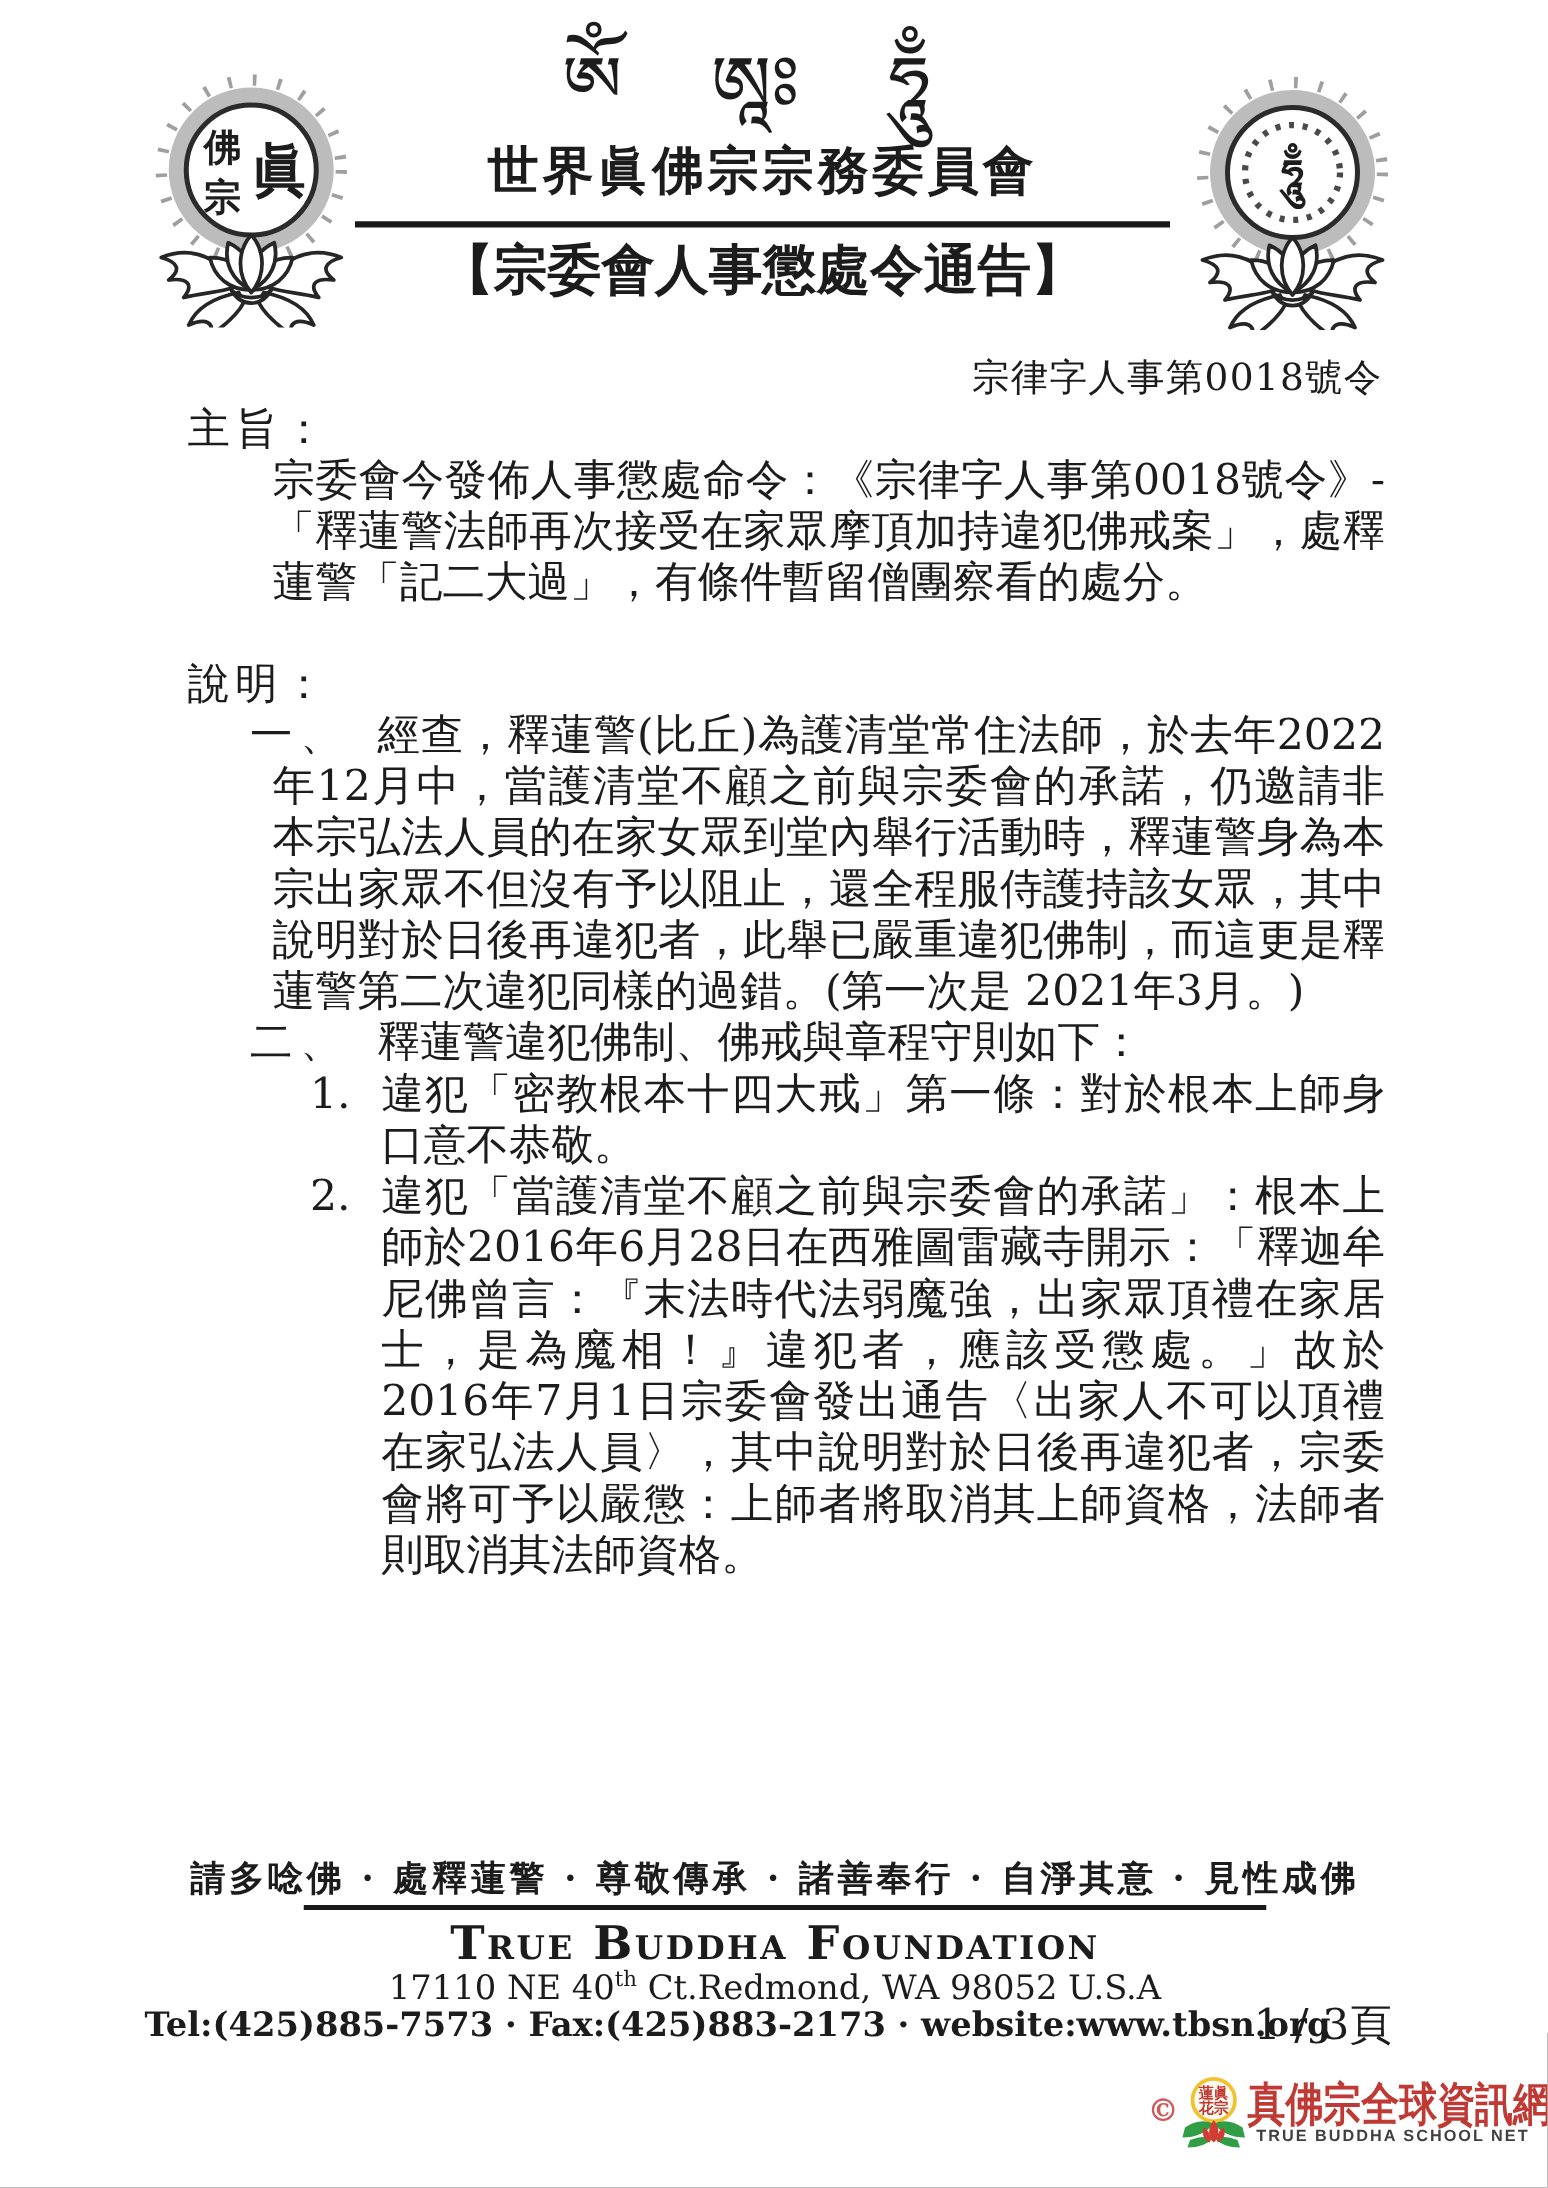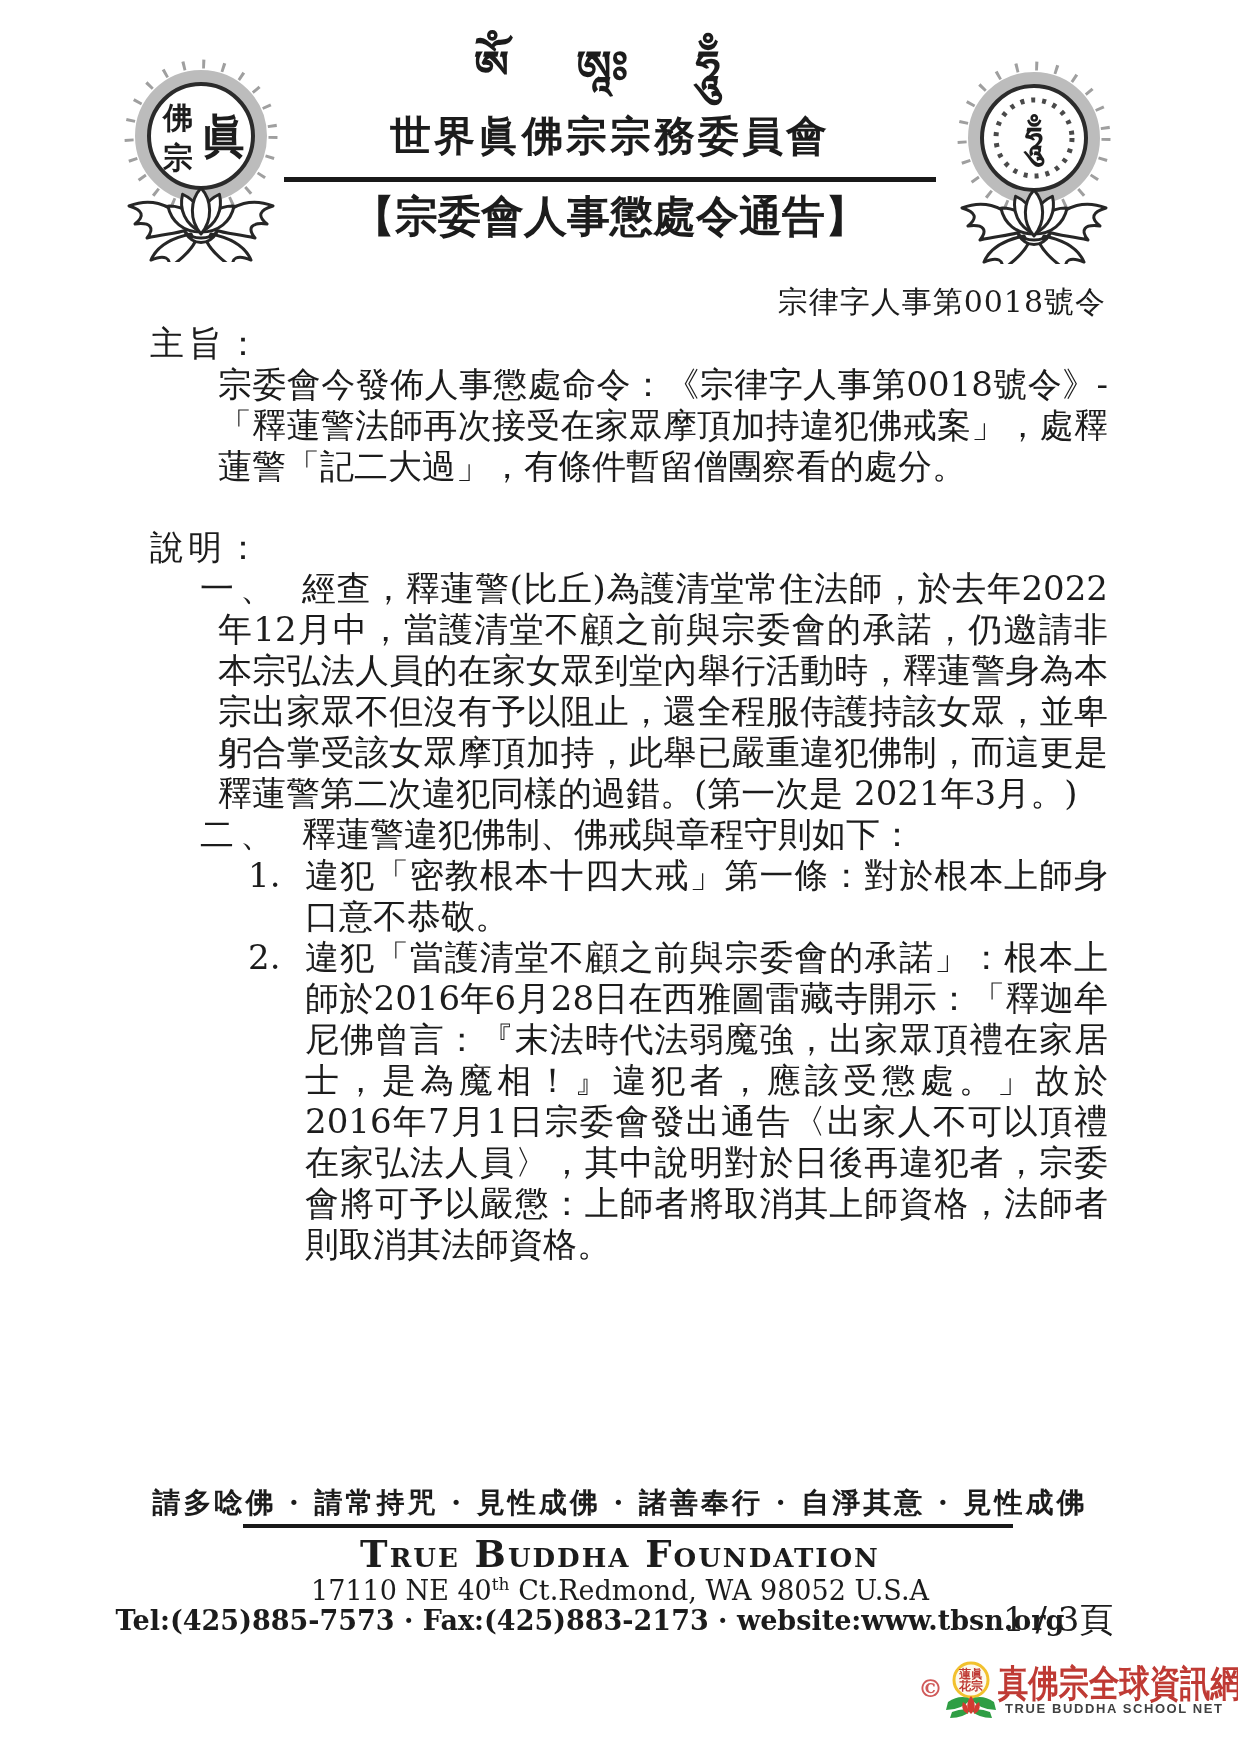--- a/index.html
+++ b/index.html
@@ -3,21 +3,21 @@
 <meta charset="utf-8">
 <style>
   html,body{margin:0;padding:0;background:#888;}
   .page{position:relative;width:1238px;height:1750px;background:#ffffff;margin:0 auto;
         font-family:"DejaVu Serif","Liberation Serif",serif;color:#1c1c1c;overflow:hidden;}
   
   .logo{position:absolute;top:56px;}
   .logo-left{left:110px;}
   .logo-right{left:938px;}
   .header-center{position:absolute;left:280px;top:30px;width:660px;text-align:center;}
-  .seed{font-size:44px;line-height:74px;letter-spacing:26px;font-weight:bold;}
+  .seed{font-size:60px;line-height:74px;letter-spacing:26px;font-weight:normal;}
   .title{font-size:41px;line-height:64px;font-weight:bold;letter-spacing:3px;white-space:nowrap;}
   .title-rule{height:5px;background:#191919;margin:9px 4px 0 4px;}
   .subtitle{font-size:43px;line-height:52px;font-weight:bold;margin-top:8px;white-space:nowrap;}
   
   .ref{position:absolute;top:282px;right:132px;font-size:30px;letter-spacing:1px;margin-left:35px;}
   
   .doc{position:absolute;left:150px;top:323px;width:958px;font-size:34px;line-height:41px;}
   .sec-label{font-weight:normal;letter-spacing:4px;}
   .subject-body{margin-left:68px;text-align:justify;}
   .expl-label{margin-top:40px;letter-spacing:4px;}
@@ -101,41 +101,41 @@
   <div class="ref">宗律字人事第0018號令</div>
 
   <div class="doc">
     <div class="sec-label">主旨：</div>
     <div class="subject-body">宗委會今發佈人事懲處命令：《宗律字人事第0018號令》-「釋蓮警法師再次接受在家眾摩頂加持違犯佛戒案」，處釋蓮警「記二大過」，有條件暫留僧團察看的處分。</div>
 
     <div class="sec-label expl-label">說明：</div>
 
     <div class="item">
       <span class="marker">一、</span>
-      <span>經查，釋蓮警(比丘)為護清堂常住法師，於去年2022年12月中，當護清堂不顧之前與宗委會的承諾，仍邀請非本宗弘法人員的在家女眾到堂內舉行活動時，釋蓮警身為本宗出家眾不但沒有予以阻止，還全程服侍護持該女眾，並卑躬合掌受該女眾摩頂加持，此舉已嚴重違犯佛制，而這更是釋蓮警第二次違犯同樣的過錯。(第一次是 2021年3月。)</span>
+      <span>經查，釋蓮警(比丘)為護清堂常住法師，於去年2022年12月中，當護清堂不顧之前與宗委會的承諾，仍邀請非本宗弘法人員的在家女眾到堂內舉行活動時，釋蓮警身為本宗出家眾不但沒有予以阻止，還全程服侍護持該女眾，其中說明對於日後再違犯者，此舉已嚴重違犯佛制，而這更是釋蓮警第二次違犯同樣的過錯。(第一次是 2021年3月。)</span>
     </div>
 
     <div class="item">
       <span class="marker">二、</span>
       <span>釋蓮警違犯佛制、佛戒與章程守則如下：</span>
     </div>
 
     <div class="subitem">
       <span class="marker">1.</span>
       <span>違犯「密教根本十四大戒」第一條：對於根本上師身口意不恭敬。</span>
     </div>
 
     <div class="subitem">
       <span class="marker">2.</span>
       <span>違犯「當護清堂不顧之前與宗委會的承諾」：根本上師於2016年6月28日在西雅圖雷藏寺開示：「釋迦牟尼佛曾言：『末法時代法弱魔強，出家眾頂禮在家居士，是為魔相！』違犯者，應該受懲處。」故於 2016年7月1日宗委會發出通告〈出家人不可以頂禮在家弘法人員〉，其中說明對於日後再違犯者，宗委會將可予以嚴懲：上師者將取消其上師資格，法師者則取消其法師資格。</span>
     </div>
 
   </div>
 
-  <div class="motto">請多唸佛 · 請常持咒 · 見性成佛 · 諸善奉行 · 自淨其意 · 見性成佛</div>
+  <div class="motto">請多唸佛 · 處釋蓮警 · 尊敬傳承 · 諸善奉行 · 自淨其意 · 見性成佛</div>
   <div class="footer-rule"></div>
   <div class="org">True Buddha Foundation</div>
   <div class="address"><span>17110 NE 40</span><sup>th</sup><span> Ct.Redmond, WA 98052 U.S.A</span></div>
   <div class="contact">Tel:(425)885-7573 · Fax:(425)883-2173 · website:www.tbsn.org</div>
   <div class="page-num">1 / 3頁</div>
 
   <div class="copyright">©</div>
   <svg class="tbsn-emblem" width="54" height="62" viewBox="0 0 54 62">
     <circle cx="27" cy="20" r="17" fill="#fdfaef" stroke="#f2c12e" stroke-width="3"></circle>
     <text x="27" y="18" font-size="12" font-weight="bold" fill="#bf3a34" text-anchor="middle" font-family="DejaVu Serif,serif">蓮眞</text>

